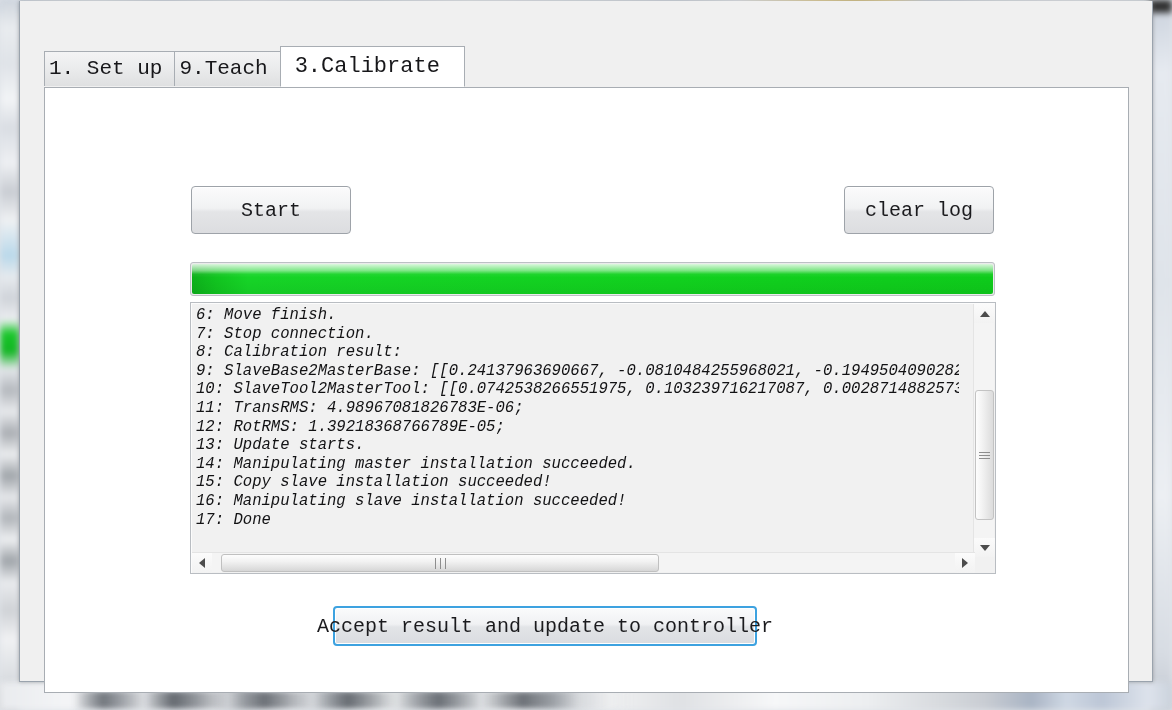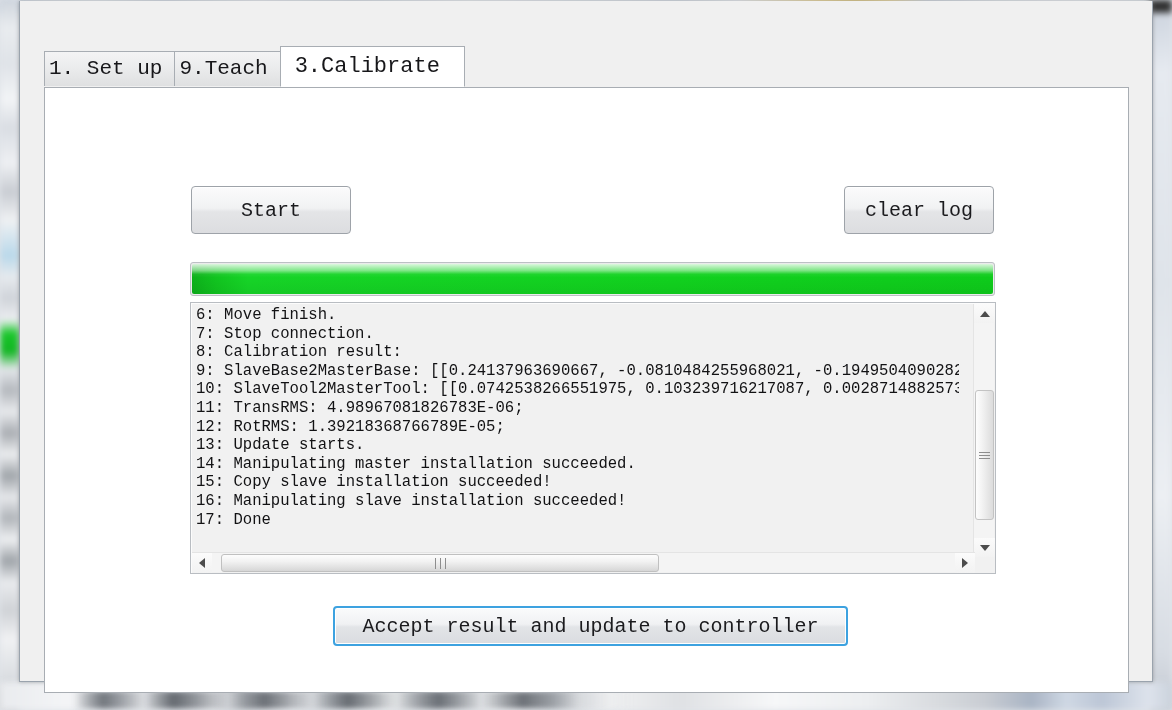--- a/index.html
+++ b/index.html
@@ -205,21 +205,21 @@
     border: 1px solid #9ea3a9;
     border-radius: 4px;
     display: flex; align-items: center; justify-content: center;
     box-shadow: inset 0 1px 0 #ffffff;
     cursor: default;
     white-space: nowrap;
   }
   #btn-start { left: 146px; top: 98px; width: 160px; height: 48px; }
   #btn-clear { left: 799px; top: 98px; width: 150px; height: 48px; }
   #btn-accept {
-    left: 288px; top: 518px; width: 515px; height: 40px;
+    left: 288px; top: 518px; width: 424px; height: 40px;
     border: 2px solid #3da2e0;
     border-radius: 4px;
     font-size: 20px;
     box-shadow: inset 0 0 0 1px #ffffff, inset 0 1px 0 #ffffff;
     background: linear-gradient(180deg, #fafbfc 0%, #f0f1f3 45%, #e2e4e7 53%, #dadce0 100%);
   }
 
   
   #progress-outer {
     position: absolute;
@@ -255,20 +255,21 @@
   #logtext {
     position: absolute;
     left: 5px; top: 3px;
     width: 763px; height: 234px;
     overflow: hidden;
     font-family: "Liberation Mono", monospace;
     font-size: 15.6px;
     line-height: 18.6px;
     color: #121214;
     white-space: pre;
+    font-style: italic;
   }
   #logtext div { height: 18.6px; }
 
   
   #vscroll {
     position: absolute;
     right: 1px; top: 1px;
     width: 21px; height: 253px;
     background: #f4f4f4;
     border-left: 1px solid #e4e4e4;

